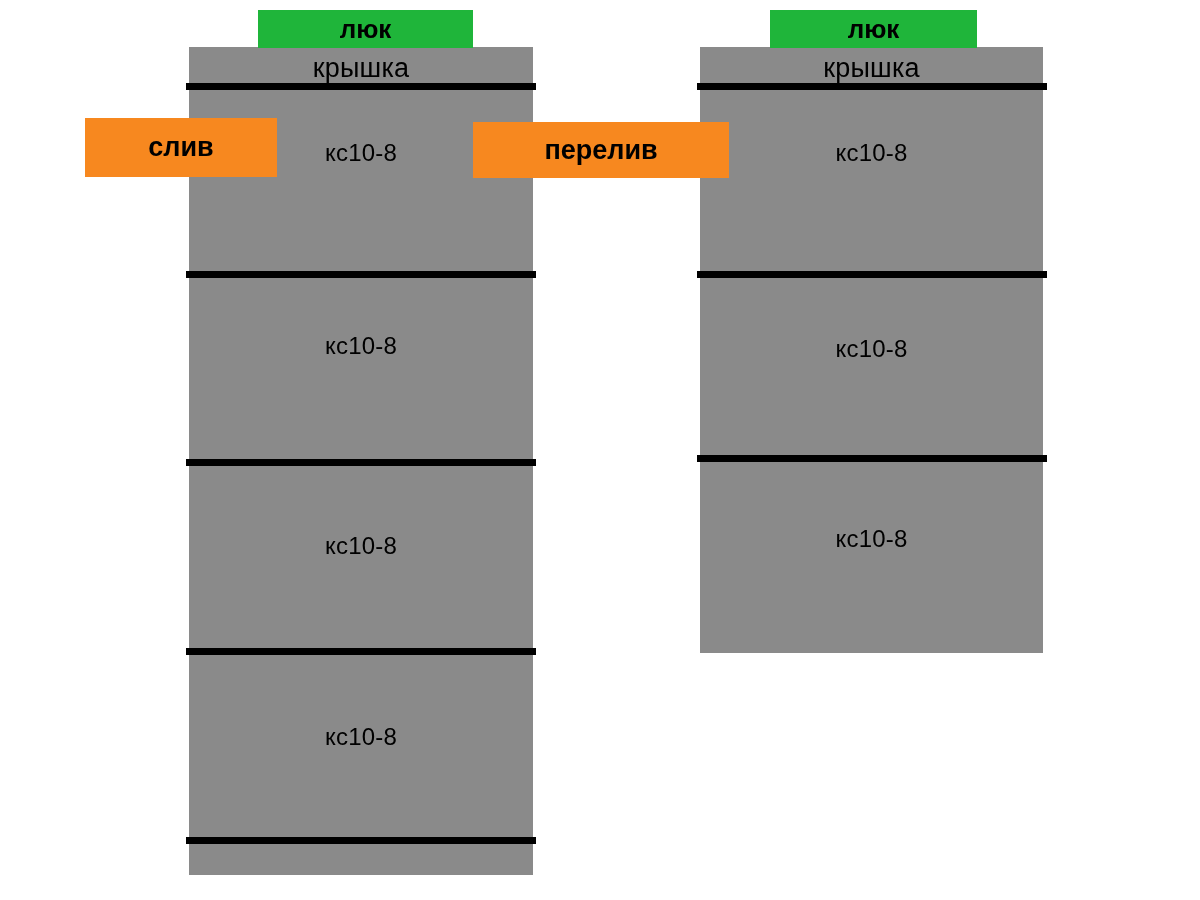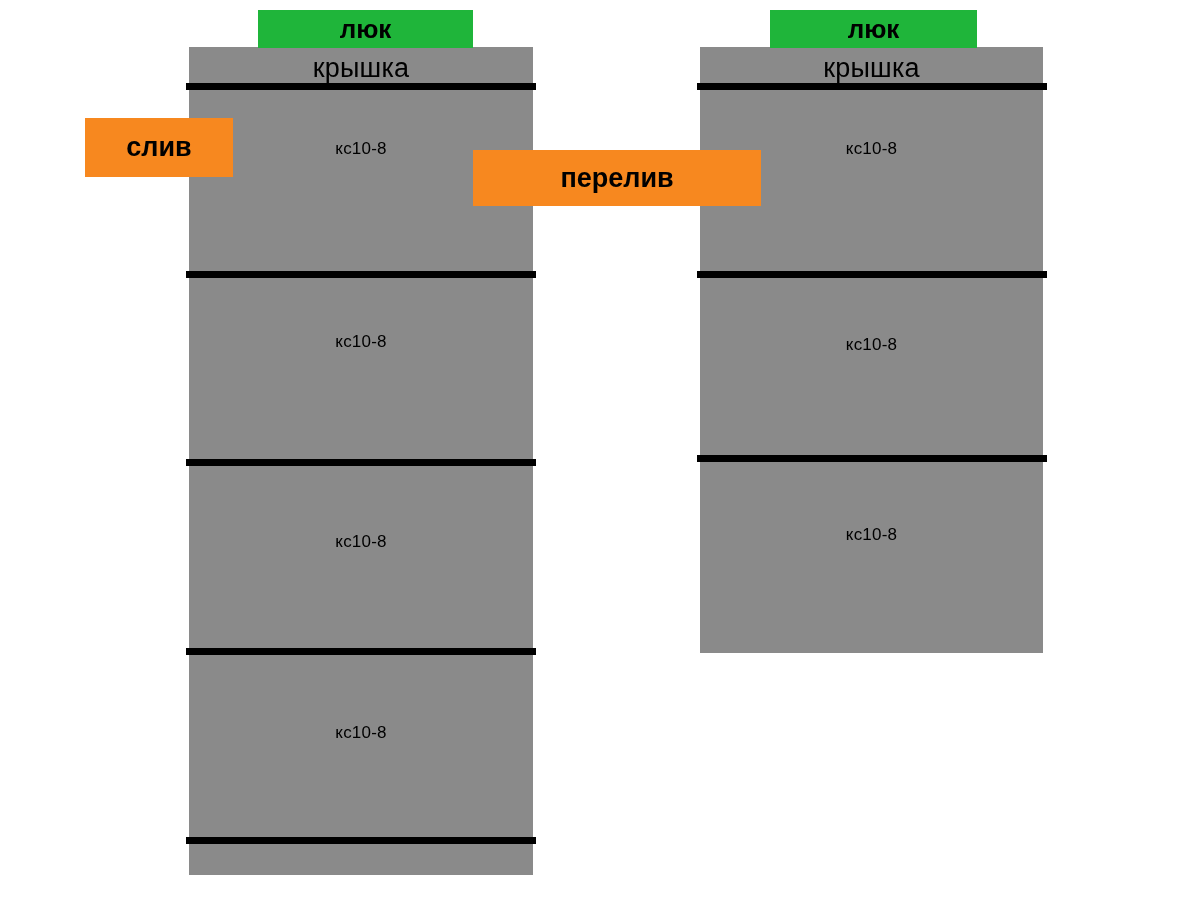--- a/index.html
+++ b/index.html
@@ -41,21 +41,21 @@
   .cap-label,
   .floor-label {
     position: absolute;
     text-align: center;
     color: #000000;
     font-weight: 400;
     white-space: nowrap;
     letter-spacing: 0.2px;
   }
   .ring-label {
-    font-size: 17px;
+    font-size: 24px;
   }
   .cap-label {
     font-size: 27px;
   }
   .floor-label {
     font-size: 27px;
   }
 
   
   .hatch {
@@ -120,21 +120,21 @@
   <div class="hatch" style="left:770px; top:10px; width:207px; height:38px;">
     <span>люк</span>
   </div>
 
   <div class="cap-label" style="left:700px; top:53px; width:343px;">крышка</div>
 
   <div class="ring-label" style="left:700px; top:139px; width:343px;">кс10-8</div>
   <div class="ring-label" style="left:700px; top:335px; width:343px;">кс10-8</div>
   <div class="ring-label" style="left:700px; top:525px; width:343px;">кс10-8</div>
 
-  <div class="pipe" style="left:85px; top:118px; width:148px; height:59px;">
+  <div class="pipe" style="left:85px; top:118px; width:192px; height:59px;">
     <span>слив</span>
   </div>
 
-  <div class="pipe" style="left:473px; top:150px; width:288px; height:56px;">
+  <div class="pipe" style="left:473px; top:122px; width:256px; height:56px;">
     <span>перелив</span>
   </div>
 
 </div>
 
 </body></html>

